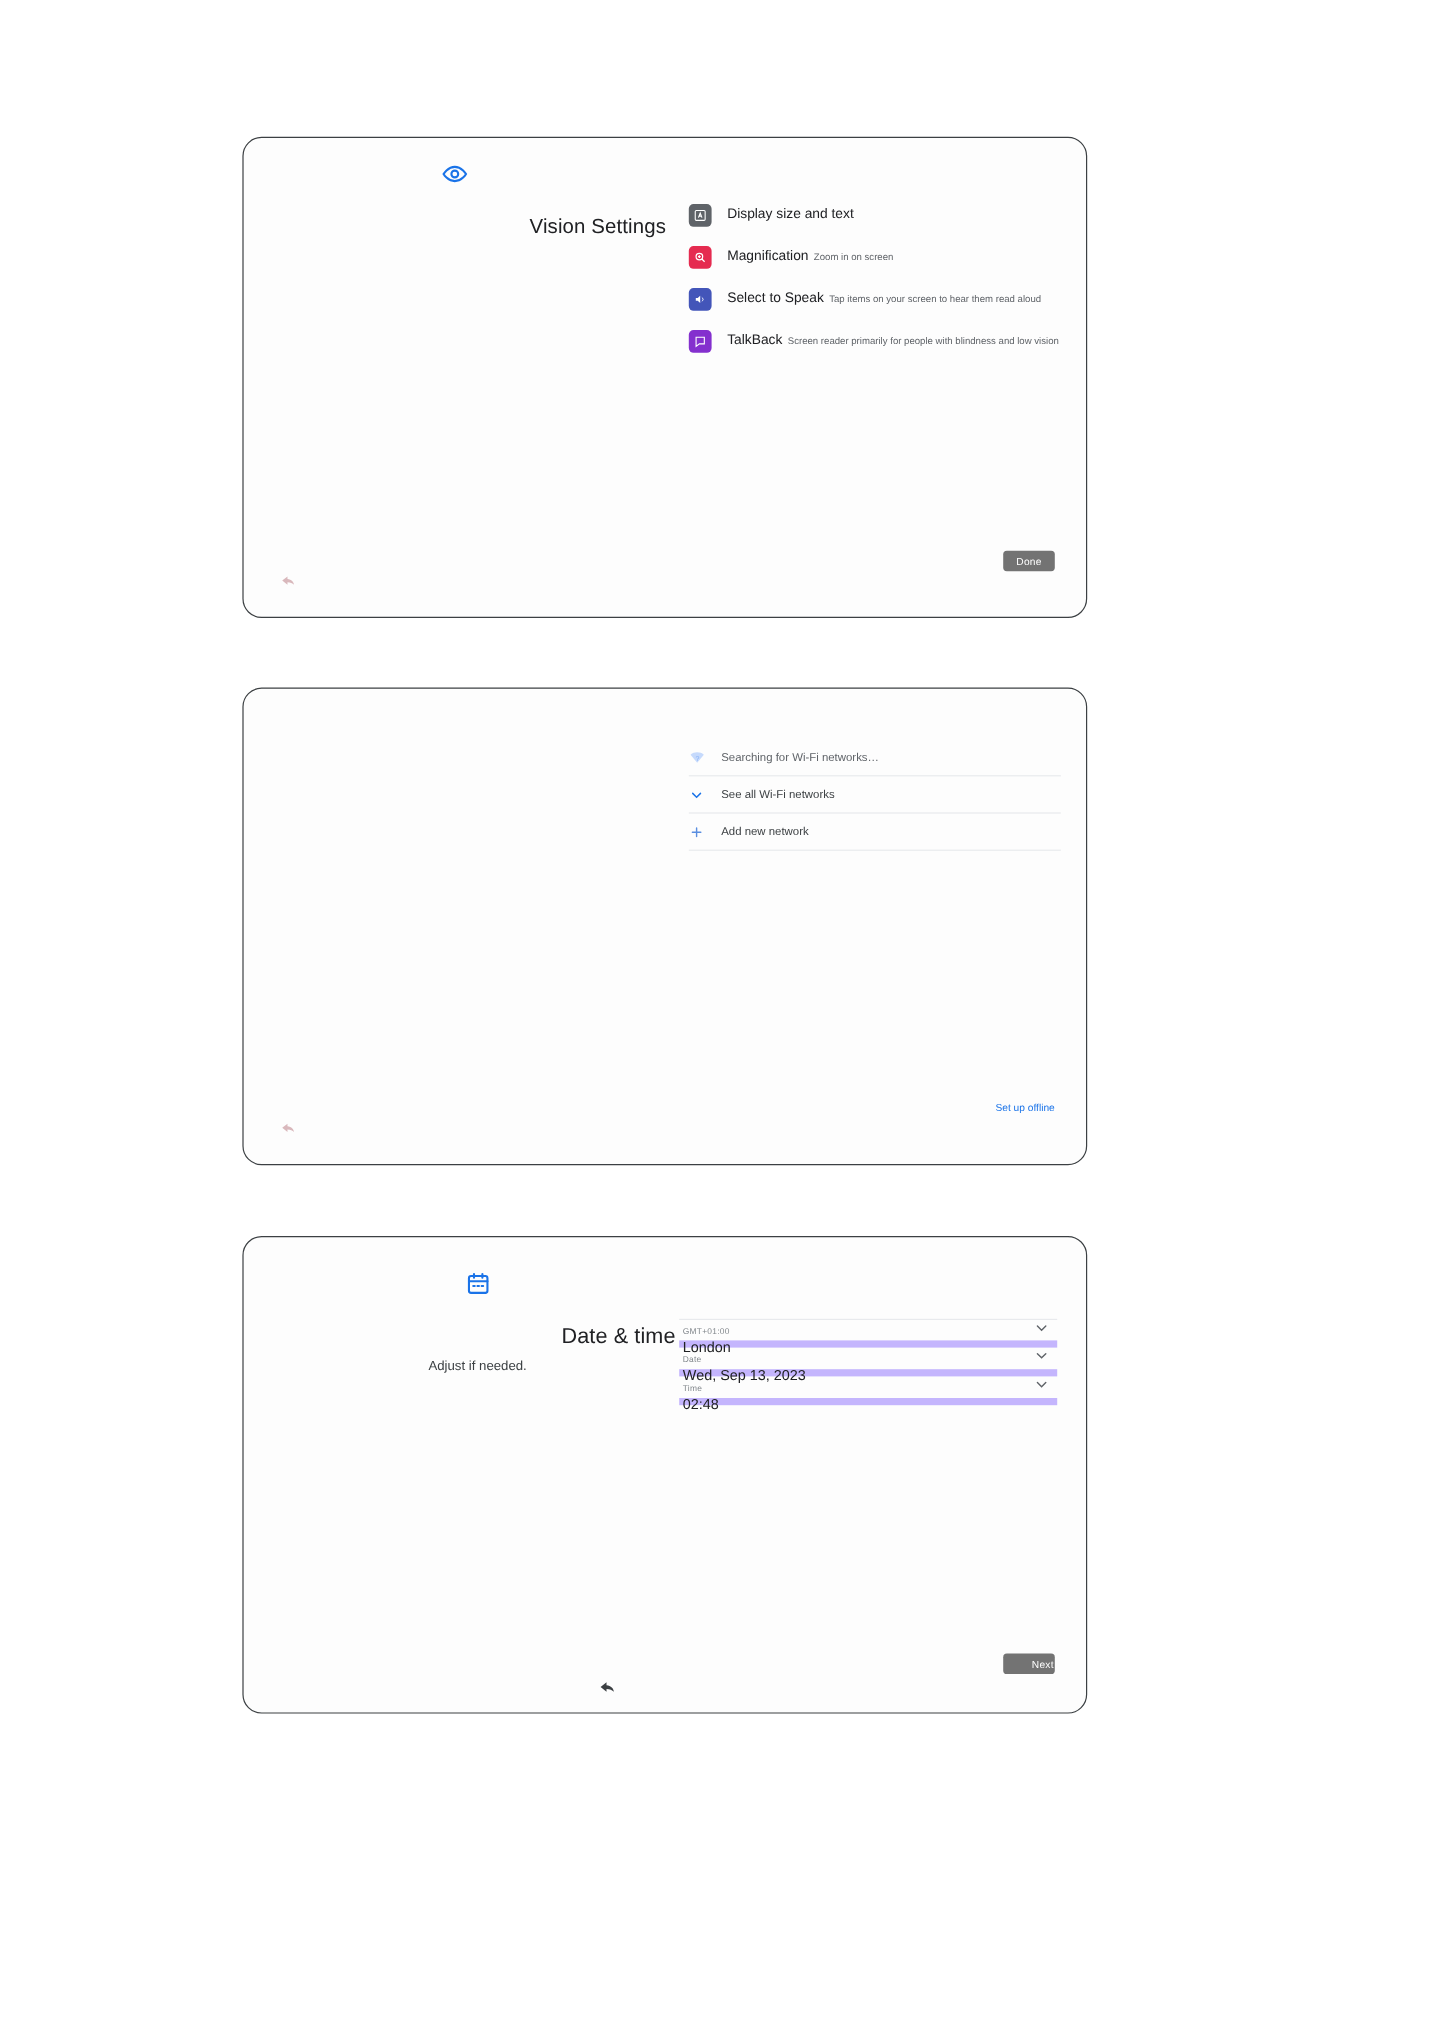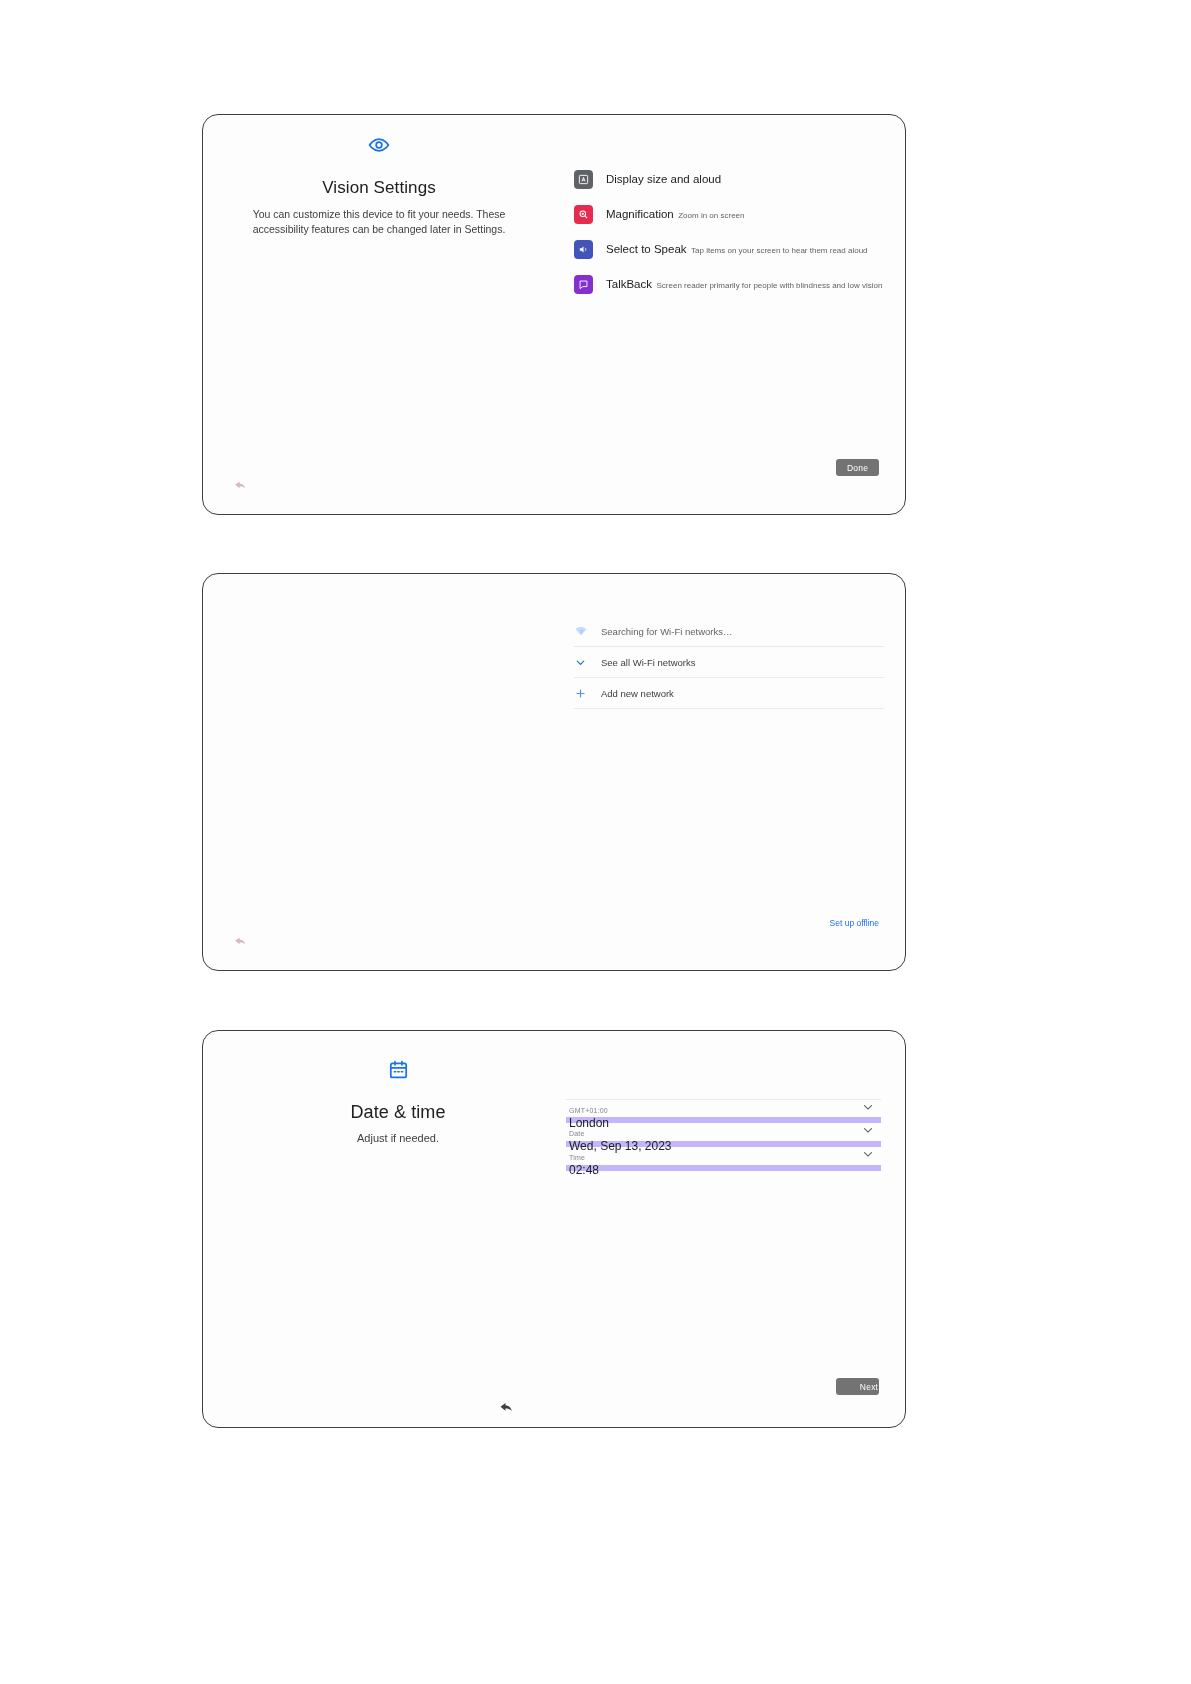--- a/index.html
+++ b/index.html
@@ -29,21 +29,21 @@
   .left-col {
     position: absolute; left: 0; top: 0;
     width: 352px; text-align: center;
   }
   .hero-icon {
     display: block; margin: 0 auto;
     color: #1a73e8;
   }
   .hero-title {
     font-size: 17px; color: #202124;
-    font-weight: 400; letter-spacing: .1px;
+    font-weight: 400; letter-spacing: .1px; text-align: right;
   }
   .hero-sub {
     font-size: 10.5px; color: #3c4043;
     line-height: 1.45; font-weight: 400;
   }
 
   
   #panel-vision .left-col { padding-top: 19px; }
   #panel-vision .hero-title { margin-top: 18px; }
   #panel-vision .hero-sub { margin-top: 9px; padding: 0 28px; }
@@ -167,34 +167,33 @@
     <div class="panel-inner">
 
       <div class="left-col">
         <span class="hero-icon">
           <svg width="22" height="22" viewBox="0 0 24 24" fill="none" stroke="#1a73e8" stroke-width="1.9">
             <path d="M1.8 12S5.5 5.5 12 5.5 22.2 12 22.2 12 18.5 18.5 12 18.5 1.8 12 1.8 12Z"></path>
             <circle cx="12" cy="12" r="3.1"></circle>
           </svg>
         </span>
         <div class="hero-title">Vision Settings</div>
-        <div class="hero-sub">You can customize this device to fit your needs. These accessibility features can be changed later in Settings.</div>
       </div>
 
       <div class="right-col">
 
         <div class="feat-row">
           <span class="feat-icon" style="background:#5f6368">
             <svg width="11" height="11" viewBox="0 0 24 24" fill="none" stroke="#fff" stroke-width="2">
               <rect x="3" y="3" width="18" height="18" rx="2"></rect>
               <path d="M8.8 16 12 7.6 15.2 16M10 13.4h4"></path>
             </svg>
           </span>
           <span class="feat-text">
-            <span class="feat-title">Display size and aloud</span>
+            <span class="feat-title">Display size and text</span>
           </span>
         </div>
 
         <div class="feat-row">
           <span class="feat-icon" style="background:#e52b50">
             <svg width="11" height="11" viewBox="0 0 24 24" fill="none" stroke="#fff" stroke-width="2.2">
               <circle cx="10.5" cy="10.5" r="6"></circle>
               <path d="M15 15l5 5M8 10.5h5M10.5 8v5"></path>
             </svg>
           </span>

